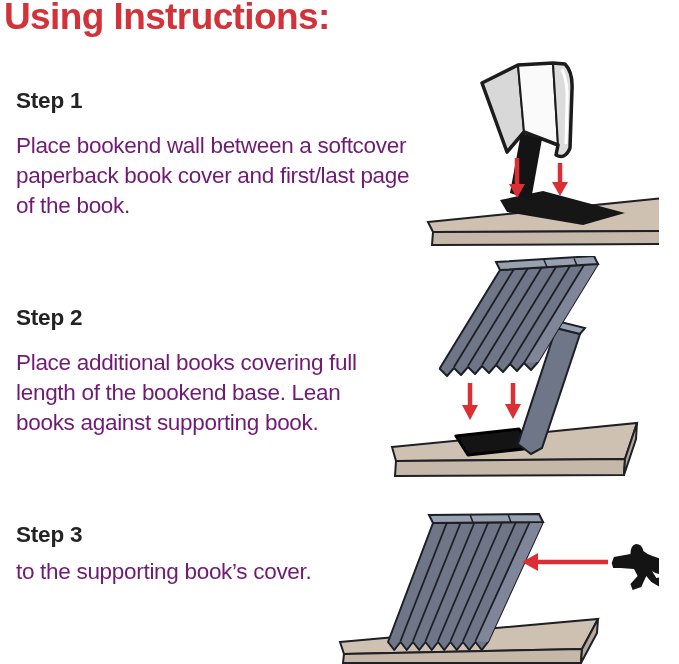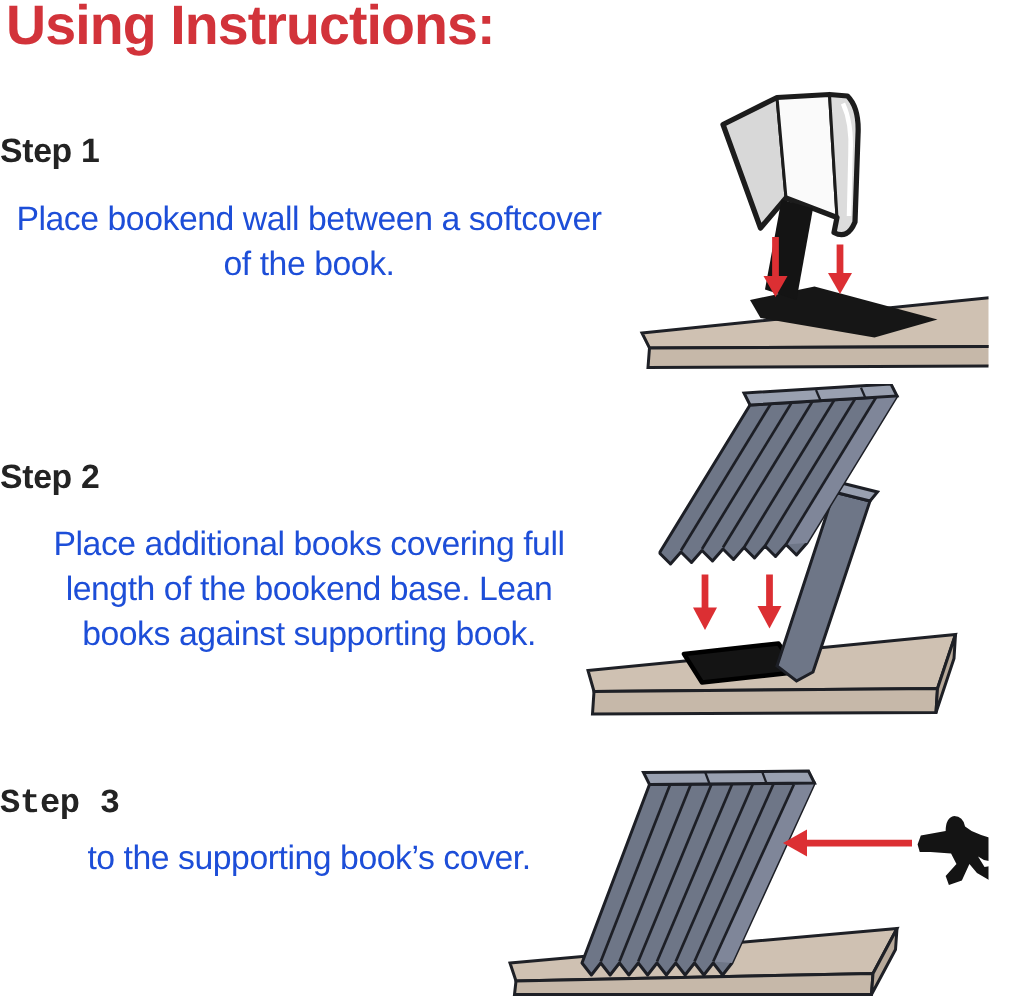--- a/index.html
+++ b/index.html
@@ -1,42 +1,43 @@
 <!DOCTYPE html>
 <html><head>
 <meta charset="utf-8">
 <style>
   html,body{margin:0;padding:0;background:#fff;}
   .page{position:relative;width:659px;height:664px;background:#ffffff;overflow:hidden;
         font-family:"Liberation Sans",sans-serif;}
   .title{position:absolute;left:4px;top:-6px;font-size:37px;line-height:46px;
          font-weight:800;color:#d2333a;letter-spacing:-0.6px;margin:0;}
-  .step-text{position:absolute;left:0;width:412px;}
+  .step-text{position:absolute;left:16px;width:412px;}
   .step-text h2{font-size:22.5px;line-height:26px;font-weight:700;color:#232323;
                 margin:0 0 17px 0;letter-spacing:-0.2px;}
-  .step-text .line{font-size:22.5px;line-height:30px;color:#1d4ed8;letter-spacing:-0.3px;text-align:center;}
+  .step-text .line{font-size:22.5px;line-height:30px;color:#701a75;letter-spacing:-0.3px;}
   #step1-text{top:88px;}
   #step2-text{top:305px;}
   #step3-text{top:522px;}
-  #step3-text h2{margin-bottom:9px;font-family:Liberation Mono, monospace;}
+  #step3-text h2{margin-bottom:9px;}
   .illus{position:absolute;}
   #svg1{left:415px;top:40px;}
   #svg2{left:384px;top:256px;}
   #svg3{left:330px;top:492px;}
 </style>
 </head>
 <body>
 
 <div class="page">
 
   <h1 class="title">Using Instructions:</h1>
 
   <section class="step-text" id="step1-text">
     <h2>Step 1</h2>
     <div class="line">Place bookend wall between a softcover</div>
+    <div class="line">paperback book cover and first/last page</div>
     <div class="line">of the book.</div>
   </section>
 
   <svg class="illus" id="svg1" width="264" height="210" viewBox="0 0 264 210" role="img" aria-label="Open paperback book lowered onto black bookend wall standing on a shelf, two red arrows pointing down">
     <g>
       <path d="M13,182 L259,157 L248,191 L18,192 Z" fill="#cfc1b2" stroke="#1e2026" stroke-width="2"></path>
       <path d="M18,192 L248,191 L248,204 L17,205 Z" fill="#c6b8a9" stroke="#1e2026" stroke-width="2"></path>
       <path d="M259,157 L248,191 L248,204 L259,170 Z" fill="#b7a99a" stroke="#1e2026" stroke-width="2"></path>
     </g>
     <path d="M85,160 L128,151 L210,173 L168,185 L92,172 Z" fill="#161616"></path>

